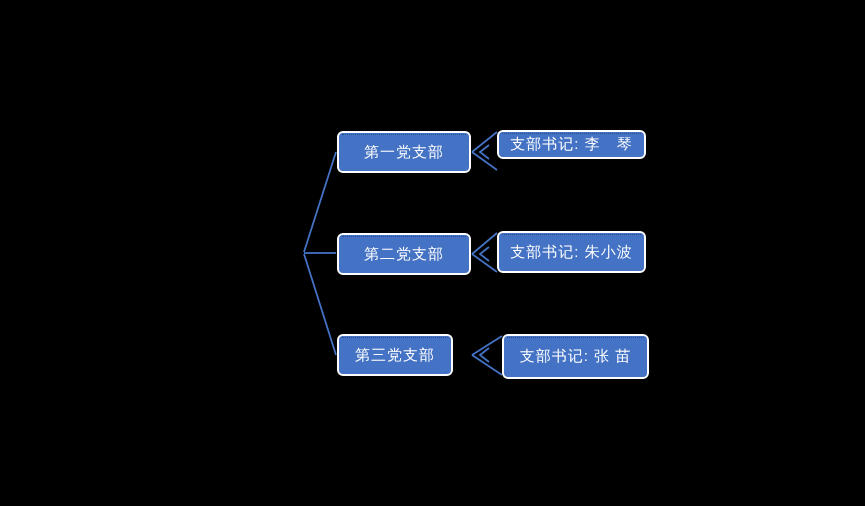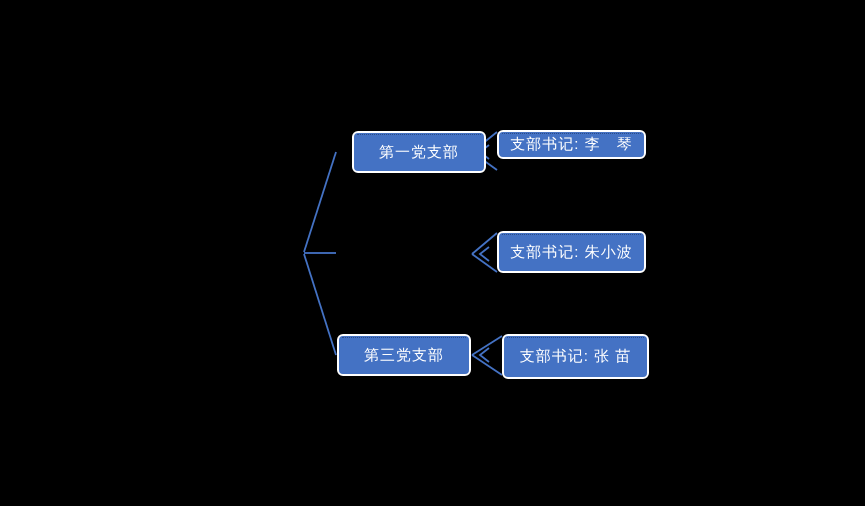--- a/index.html
+++ b/index.html
@@ -47,23 +47,23 @@
   
   .node::before {
     content: "";
     position: absolute;
     left: 3px;
     right: 3px;
     top: 1px;
     border-top: 1px dotted rgba(21, 44, 88, 0.55);
   }
   .node-root      { left: 210px; top: 231px; width: 93px;  height: 42px; }
-  .node-branch-1  { left: 352px; top: 131px; width: 134px; height: 42px; }
+  .node-branch-1  { left: 337px; top: 131px; width: 134px; height: 42px; }
   .node-branch-2  { left: 337px; top: 233px; width: 134px; height: 42px; }
-  .node-branch-3  { left: 337px; top: 334px; width: 134px; height: 42px; }
+  .node-branch-3  { left: 337px; top: 334px; width: 116px; height: 42px; }
   .node-sec-1     { left: 497px; top: 130px; width: 149px; height: 29px; justify-content: center; }
   .node-sec-2     { left: 497px; top: 231px; width: 149px; height: 42px; justify-content: center; }
   .node-sec-3     { left: 502px; top: 334px; width: 147px; height: 45px; }
 </style>
 </head>
 <body>
 
 <div class="stage">
 
   <svg class="connectors" viewBox="0 0 865 506" xmlns="http://www.w3.org/2000/svg">
@@ -82,20 +82,23 @@
 
     <line x1="502" y1="336" x2="472" y2="355"></line>
     <line x1="502" y1="375" x2="472" y2="355"></line>
     <polyline points="489,348 480,355 489,362"></polyline>
   </svg>
 
 
   <div class="node node-branch-1">
     <span>第一党支部</span>
   </div>
+  <div class="node node-branch-2">
+    <span>第二党支部</span>
+  </div>
   <div class="node node-branch-3">
     <span>第三党支部</span>
   </div>
 
   <div class="node node-sec-1">
     <span>支部书记: 李　琴</span>
   </div>
   <div class="node node-sec-2">
     <span>支部书记: 朱小波</span>
   </div>

